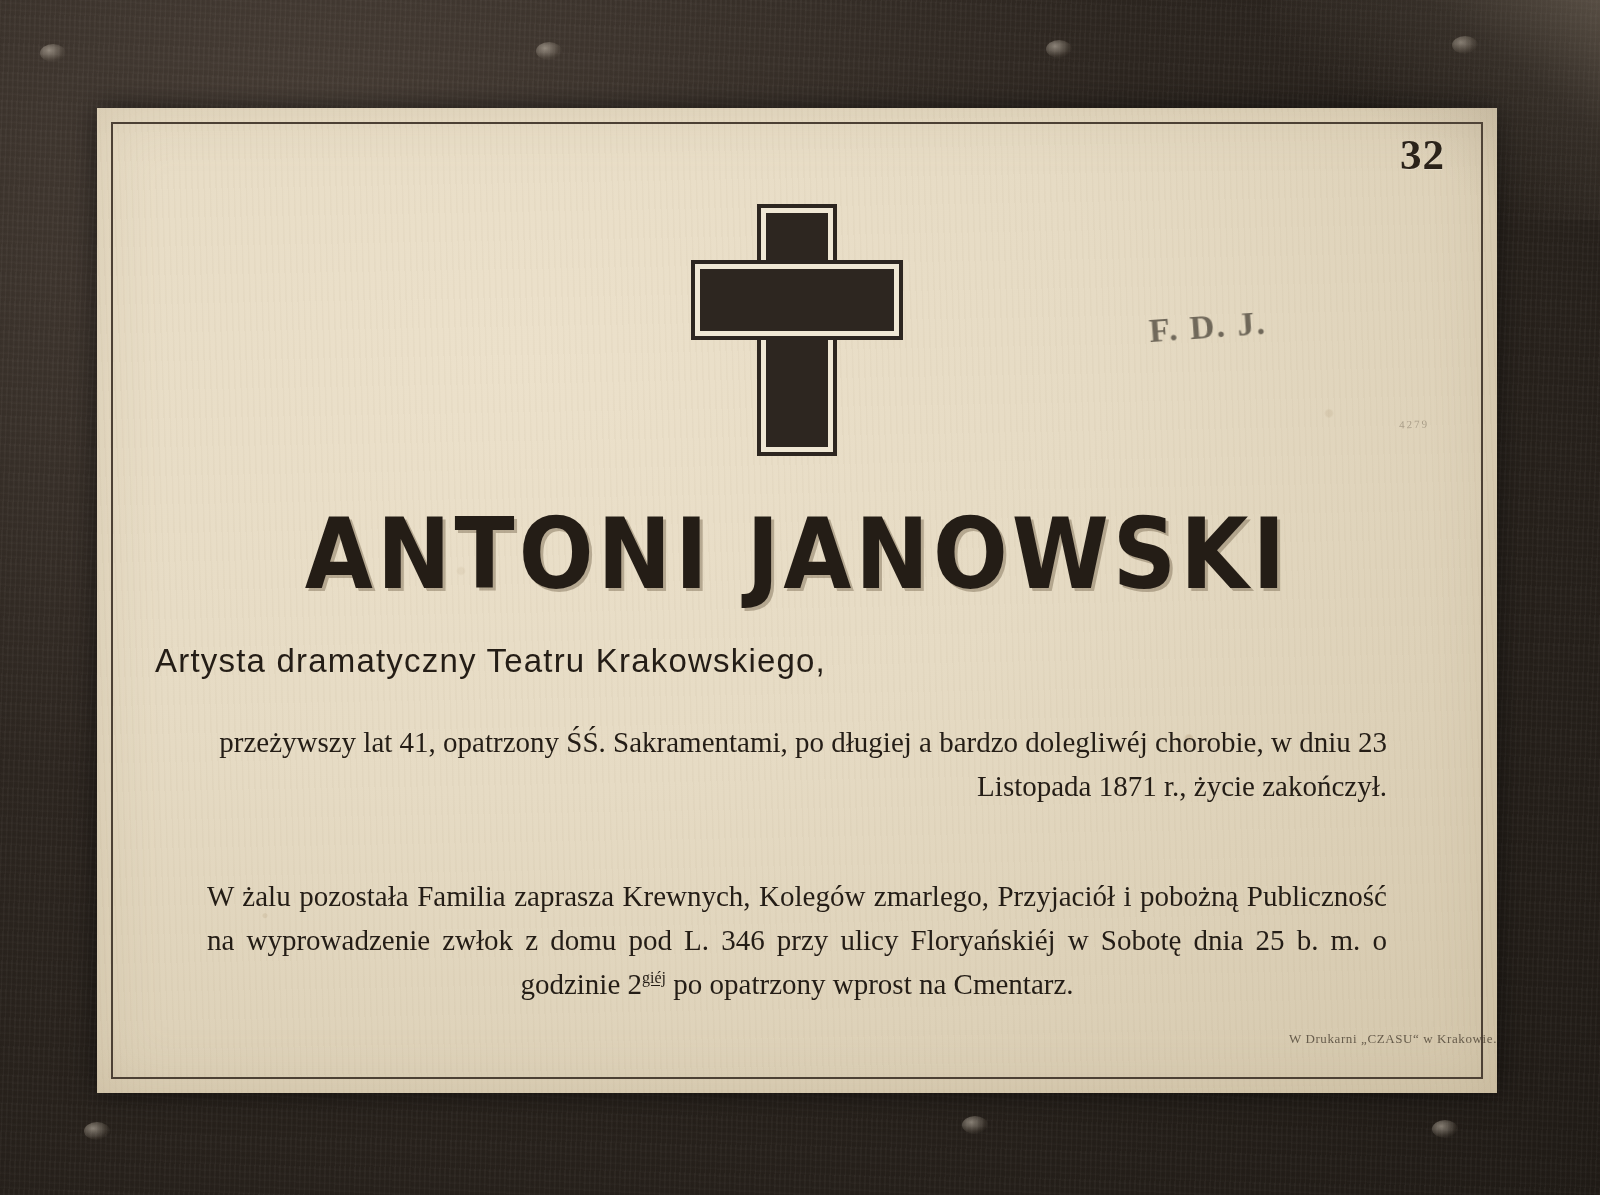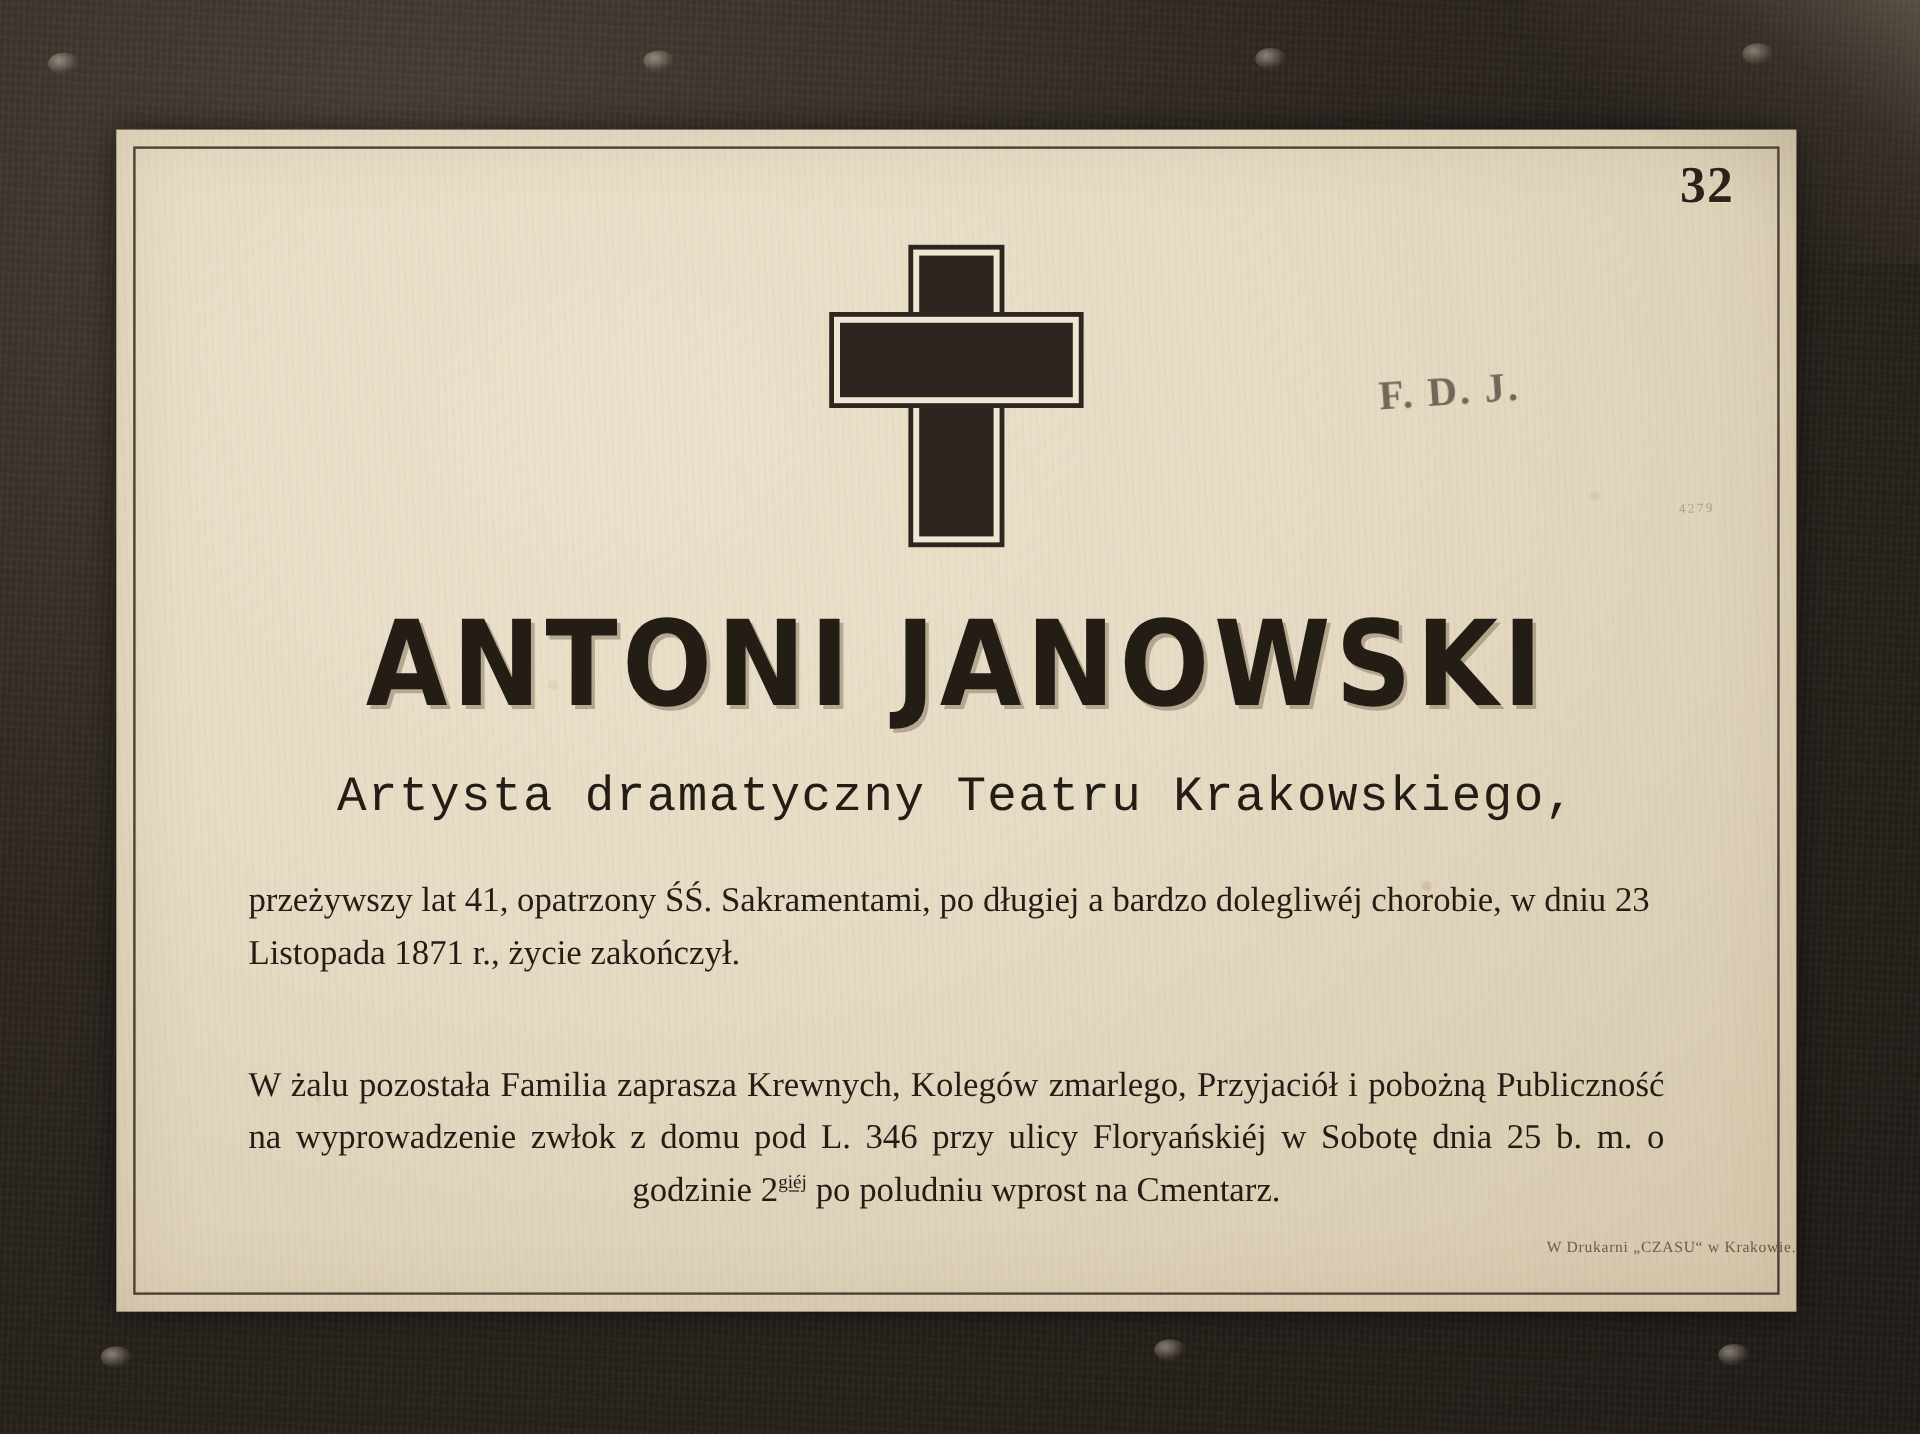--- a/index.html
+++ b/index.html
@@ -177,31 +177,30 @@
     font-size: 88px;
     line-height: 1;
     letter-spacing: 4px;
     color: #241d16;
     transform: scaleY(1.12);
     text-shadow: 3px 3px 0 rgba(120,104,80,.45);
   }
 
   .role {
     margin-top: 44px;
-    text-align: center;
-    font-family: Liberation Mono, monospace;
-    font-size: 41px;
+    font-family: Liberation Sans, sans-serif;
+    font-size: 33px;
     letter-spacing: 1.2px;
     color: #241d16;
   }
 
   .para {
     margin: 40px auto 0 auto;
     max-width: 1180px;
-    text-align: left;
+    text-align: right;
     font-family: "Liberation Serif", serif;
     font-size: 29px;
     line-height: 1.52;
     color: #241d16;
   }
   .para.block {
     text-align: justify;
     text-align-last: center;
     margin-top: 66px;
   }
@@ -251,19 +250,19 @@
           <div class="bar-h"></div>
         </div>
       </div>
 
       <div class="name">ANTONI JANOWSKI</div>
 
       <div class="role">Artysta dramatyczny Teatru Krakowskiego,</div>
 
       <div class="para">przeżywszy lat 41, opatrzony ŚŚ. Sakramentami, po długiej a bardzo dolegliwéj chorobie, w dniu 23 Listopada 1871 r., życie zakończył.</div>
 
-      <div class="para block"><span>W żalu pozostała Familia zaprasza Krewnych, Kolegów zmarlego, Przyjaciół i pobożną Publiczność na wyprowadzenie zwłok z domu pod L. 346 przy ulicy Floryańskiéj w Sobotę dnia 25 b. m. o godzinie 2</span><span class="sup">giéj</span><span> po poludniu wprost na Cmentarz.</span></div>
+      <div class="para block"><span>W żalu pozostała Familia zaprasza Krewnych, Kolegów zmarlego, Przyjaciół i pobożną Publiczność na wyprowadzenie zwłok z domu pod L. 346 przy ulicy Floryańskiéj w Sobotę dnia 25 b. m. o godzinie 2</span><span class="sup">giéj</span><span> po opatrzony wprost na Cmentarz.</span></div>
 
       <div class="imprint">W Drukarni „CZASU“ w Krakowie.</div>
 
     </div>
   </div>
 </div>
 
 </body></html>

